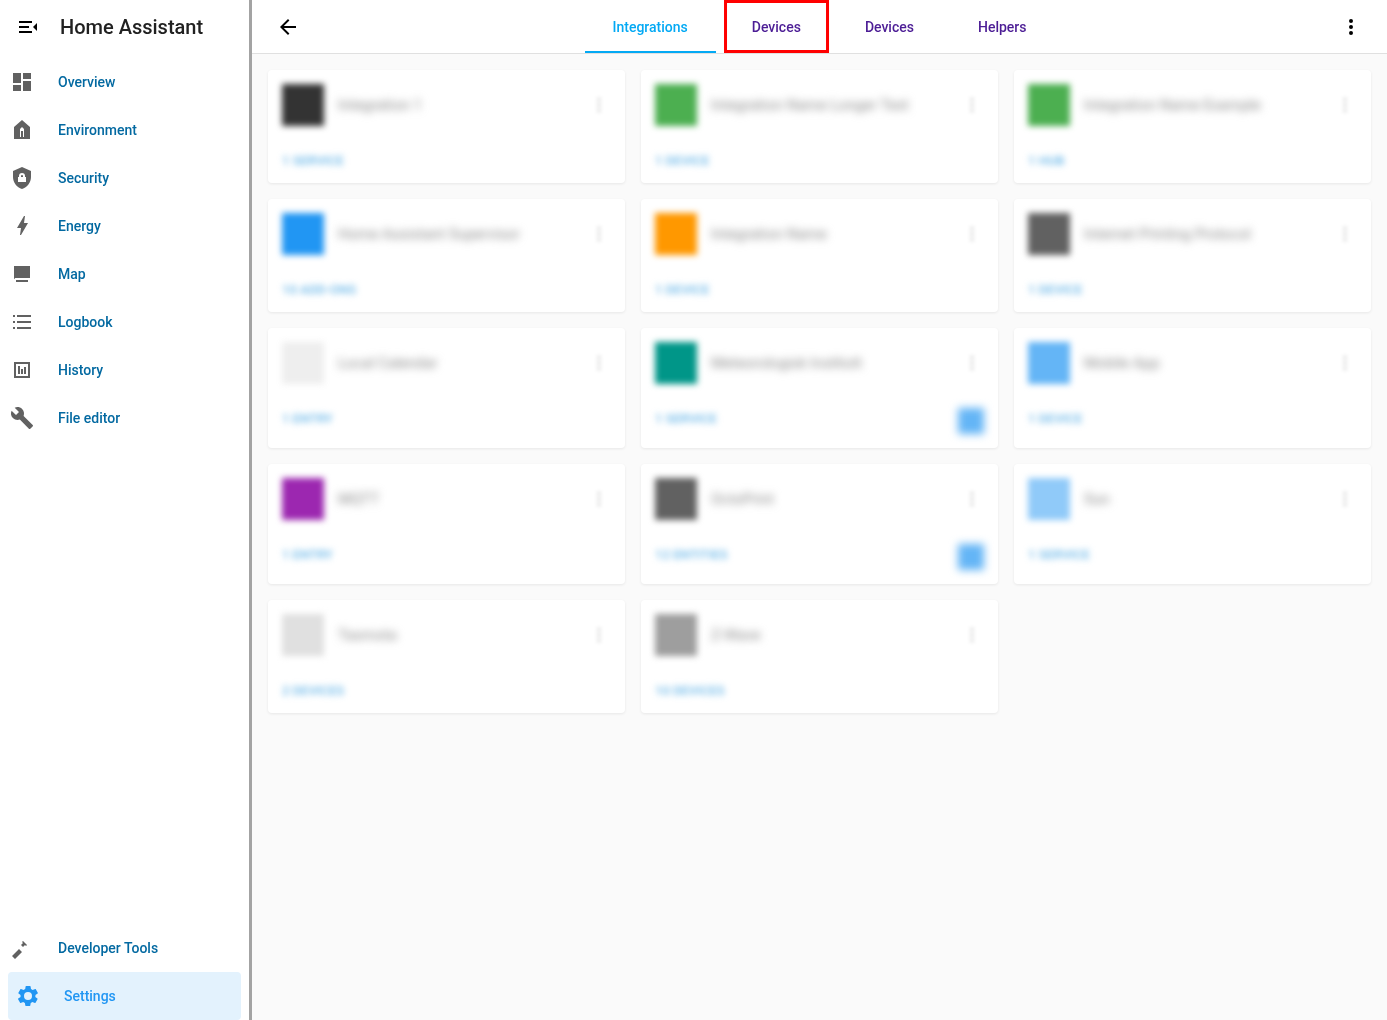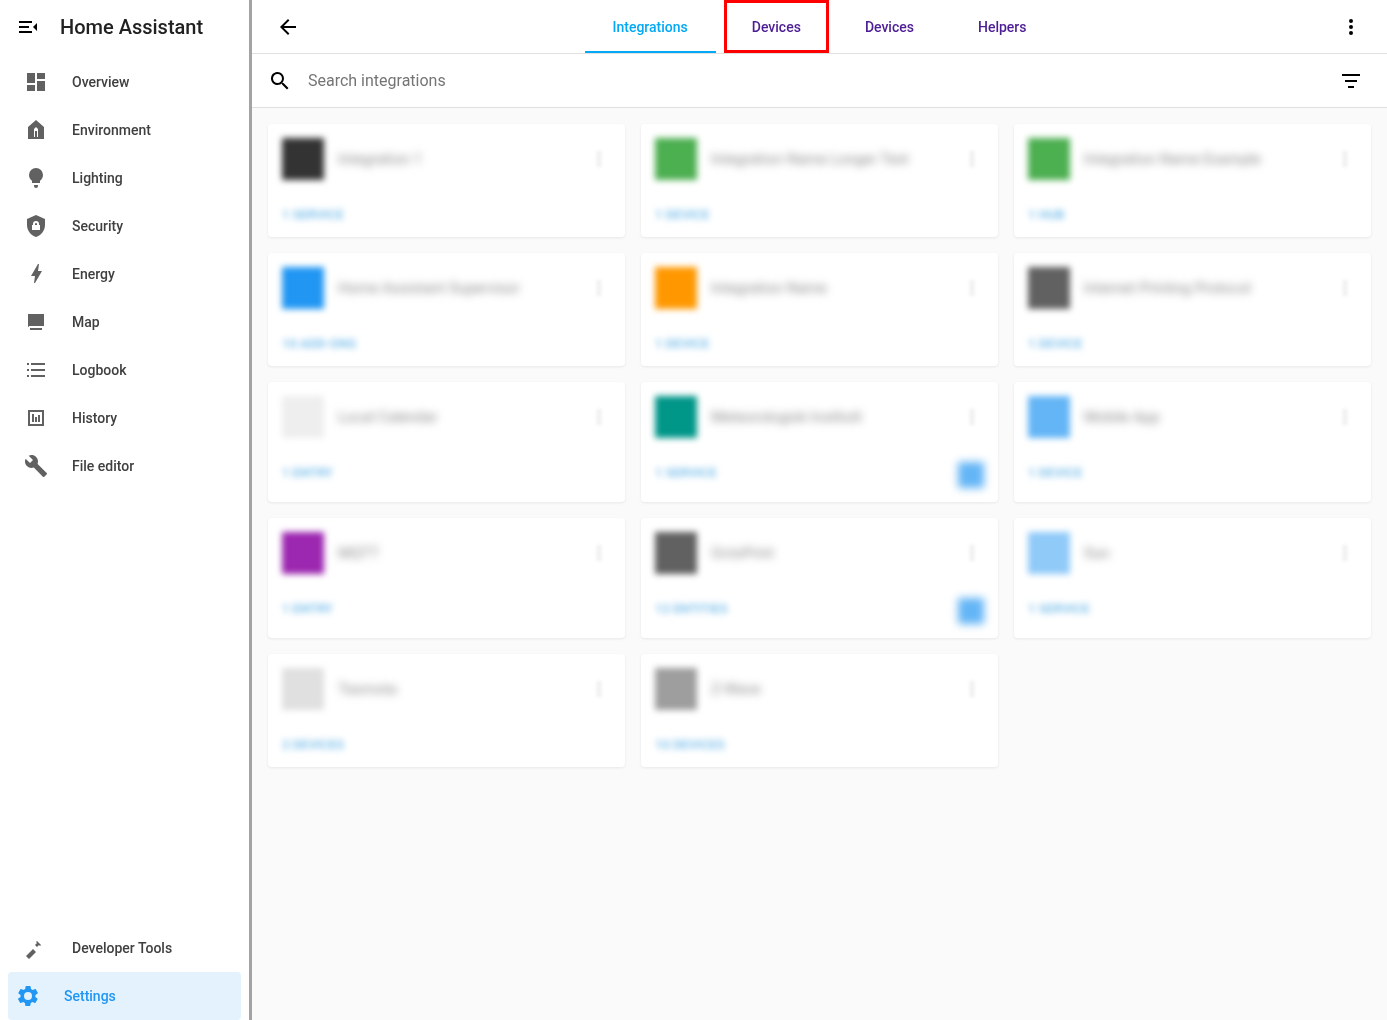--- a/index.html
+++ b/index.html
@@ -4,21 +4,21 @@
   <style>
     * { margin: 0; padding: 0; box-sizing: border-box; font-family: -apple-system, BlinkMacSystemFont, "Segoe UI", Roboto, sans-serif; }
     body { display: flex; height: 1020px; width: 1387px; overflow: hidden; background: #fff; }
     
     
     .sidebar { width: 252px; border-right: 3px solid #a3a3a3; display: flex; flex-direction: column; background: #fff; }
     .sidebar-header { display: flex; align-items: center; height: 54px; padding: 0 16px; }
     .menu-toggle { width: 24px; height: 24px; margin-right: 20px; display: flex; align-items: center; justify-content: center; }
     .app-title { font-size: 20px; font-weight: 500; color: #212121; }
     .sidebar-items { flex: 1; overflow-y: auto; padding-top: 4px; }
-    .sidebar-item { display: flex; align-items: center; height: 48px; padding: 0 24px; cursor: pointer; color: #404040; }
+    .sidebar-item { display: flex; align-items: center; height: 48px; padding: 0 10px; cursor: pointer; color: #0369a1; }
     .sidebar-item.active { background: #e3f2fd; color: #2196f3; border-radius: 4px; margin: 0 8px; padding: 0 8px; }
     .sidebar-item .icon { width: 24px; height: 24px; margin-right: 24px; display: flex; align-items: center; justify-content: center; }
     .sidebar-item .label { font-size: 14px; font-weight: 500; }
     .sidebar-bottom { border-top: 0px solid transparent; }
     
     
     .main { flex: 1; display: flex; flex-direction: column; background: #fff; }
     .tabs-bar { height: 54px; display: flex; align-items: center; border-bottom: 1px solid #e0e0e0; position: relative; }
     .back-btn { width: 40px; height: 40px; margin-left: 16px; margin-right: 8px; display: flex; align-items: center; justify-content: center; cursor: pointer; border-radius: 50%; }
     .tabs { display: flex; position: absolute; left: 50%; transform: translateX(-50%); height: 100%; gap: 8px; }
@@ -74,28 +74,20 @@
         <span class="icon">
           <svg width="24" height="24" viewBox="0 0 24 24">
             <path d="M12 2L4 9v12h16V9l-8-7m2 17h-1v-6h-2v6h-1v-8l2-2 2 2v8z"></path>
           </svg>
         </span>
         <span class="label">Environment</span>
       </div>
     <div class="sidebar-item">
         <span class="icon">
           <svg width="24" height="24" viewBox="0 0 24 24">
-            <path d="M12 2a7 7 0 0 0-7 7c0 2.4 1.2 4.5 3 5.7V17h8v-2.3c1.8-1.2 3-3.3 3-5.7a7 7 0 0 0-7-7m-2 17h4v1a2 2 0 0 1-4 0v-1z"></path>
-          </svg>
-        </span>
-        <span class="label">Lighting</span>
-      </div>
-    <div class="sidebar-item">
-        <span class="icon">
-          <svg width="24" height="24" viewBox="0 0 24 24">
             <path d="M12 1L3 5v6c0 5.5 3.8 10.7 9 12 5.2-1.3 9-6.5 9-12V5l-9-4m0 6a3 3 0 0 1 3 3v1h1v5H8v-5h1v-1a3 3 0 0 1 3-3m0 2a1 1 0 0 0-1 1v1h2v-1a1 1 0 0 0-1-1z"></path>
           </svg>
         </span>
         <span class="label">Security</span>
       </div>
     <div class="sidebar-item">
         <span class="icon">
           <svg width="24" height="24" viewBox="0 0 24 24">
             <path d="M11 21h-1l1-7H7l7-12h1l-1 7h4l-7 12z"></path>
           </svg>
@@ -176,33 +168,20 @@
           <span>Helpers</span>
         </div>
     </div>
     <div class="overflow-menu">
       <svg width="24" height="24" viewBox="0 0 24 24" fill="#616161">
           <path d="M12 16a2 2 0 1 0 0 4 2 2 0 0 0 0-4m0-6a2 2 0 1 0 0 4 2 2 0 0 0 0-4m0-6a2 2 0 1 0 0 4 2 2 0 0 0 0-4z"></path>
         </svg>
     </div>
   </div>
 
-  <div class="search-bar">
-    <span class="search-icon">
-      <svg width="24" height="24" viewBox="0 0 24 24" fill="#616161">
-          <path d="M15.5 14h-.8l-.3-.3a6.5 6.5 0 1 0-.7.7l.3.3v.8l5 5 1.5-1.5-5-5m-6 0a4.5 4.5 0 1 1 0-9 4.5 4.5 0 0 1 0 9z"></path>
-        </svg>
-    </span>
-    <input class="search-input" type="text" placeholder="Search integrations" style="">
-    <div class="filter-btn">
-      <svg width="24" height="24" viewBox="0 0 24 24" fill="#616161">
-          <path d="M3 5h18v2H3V5m3 6h12v2H6v-2m3 6h6v2H9v-2z"></path>
-        </svg>
-    </div>
-  </div>
 
   <div class="content">
     <div class="grid" id="grid">
         <div class="card">
     <div class="card-head">
       <div class="card-logo" style="background:#333"></div>
       <div class="card-title">Integration 1</div>
       <div class="card-menu">⋮</div>
     </div>
     <div class="card-foot">

